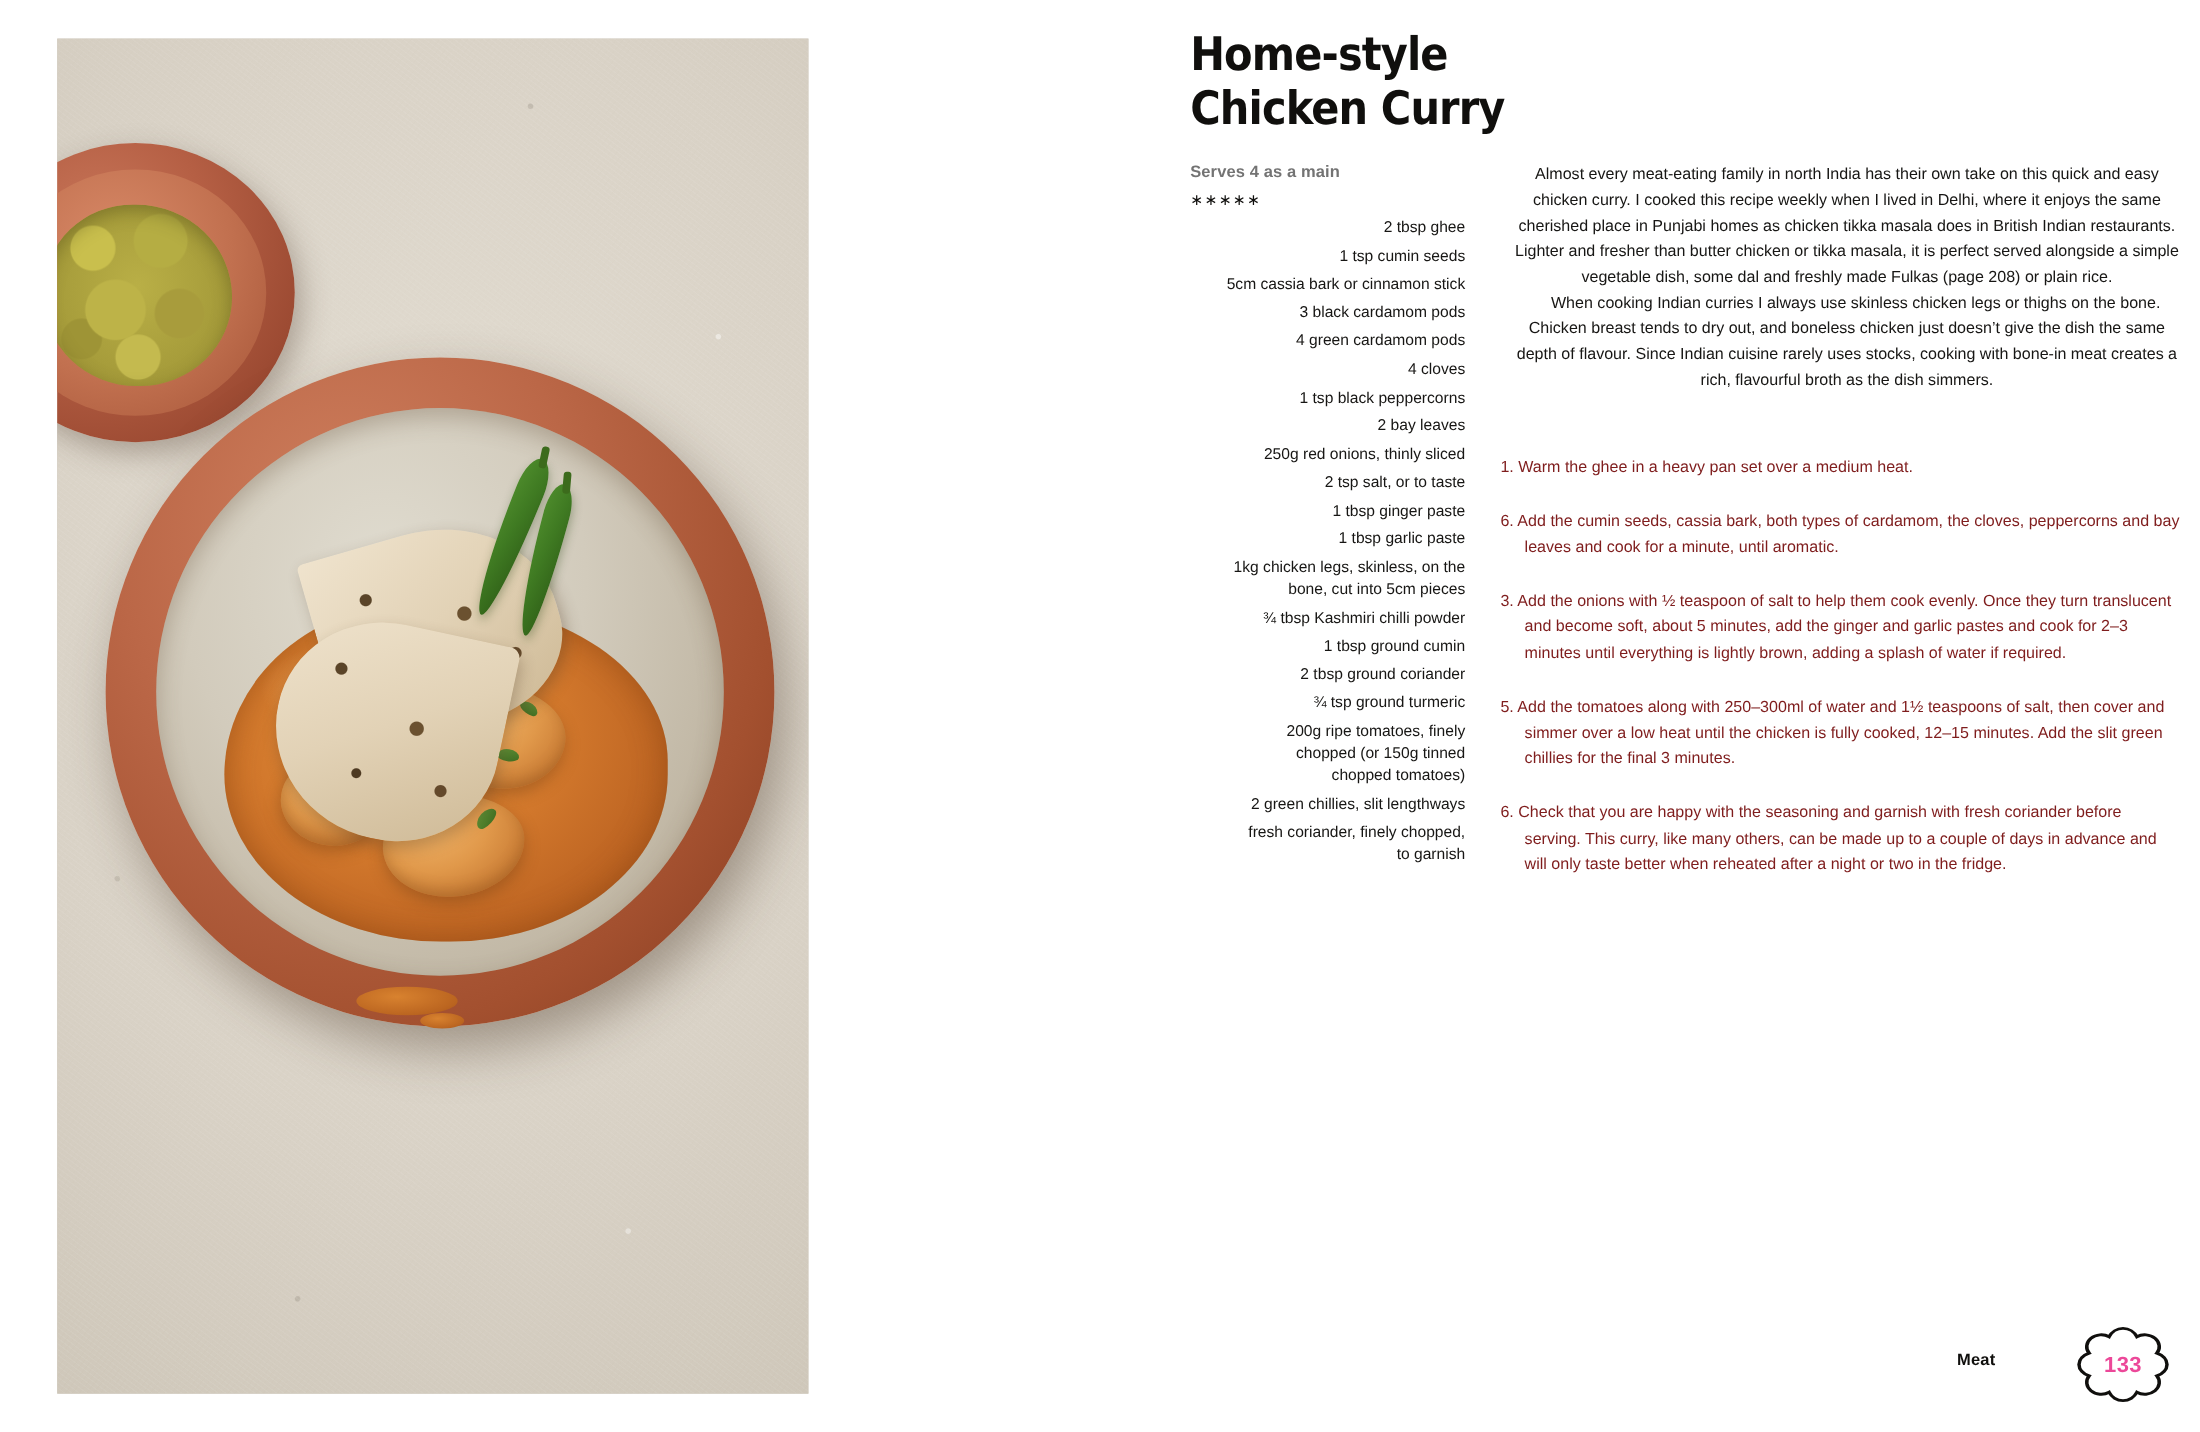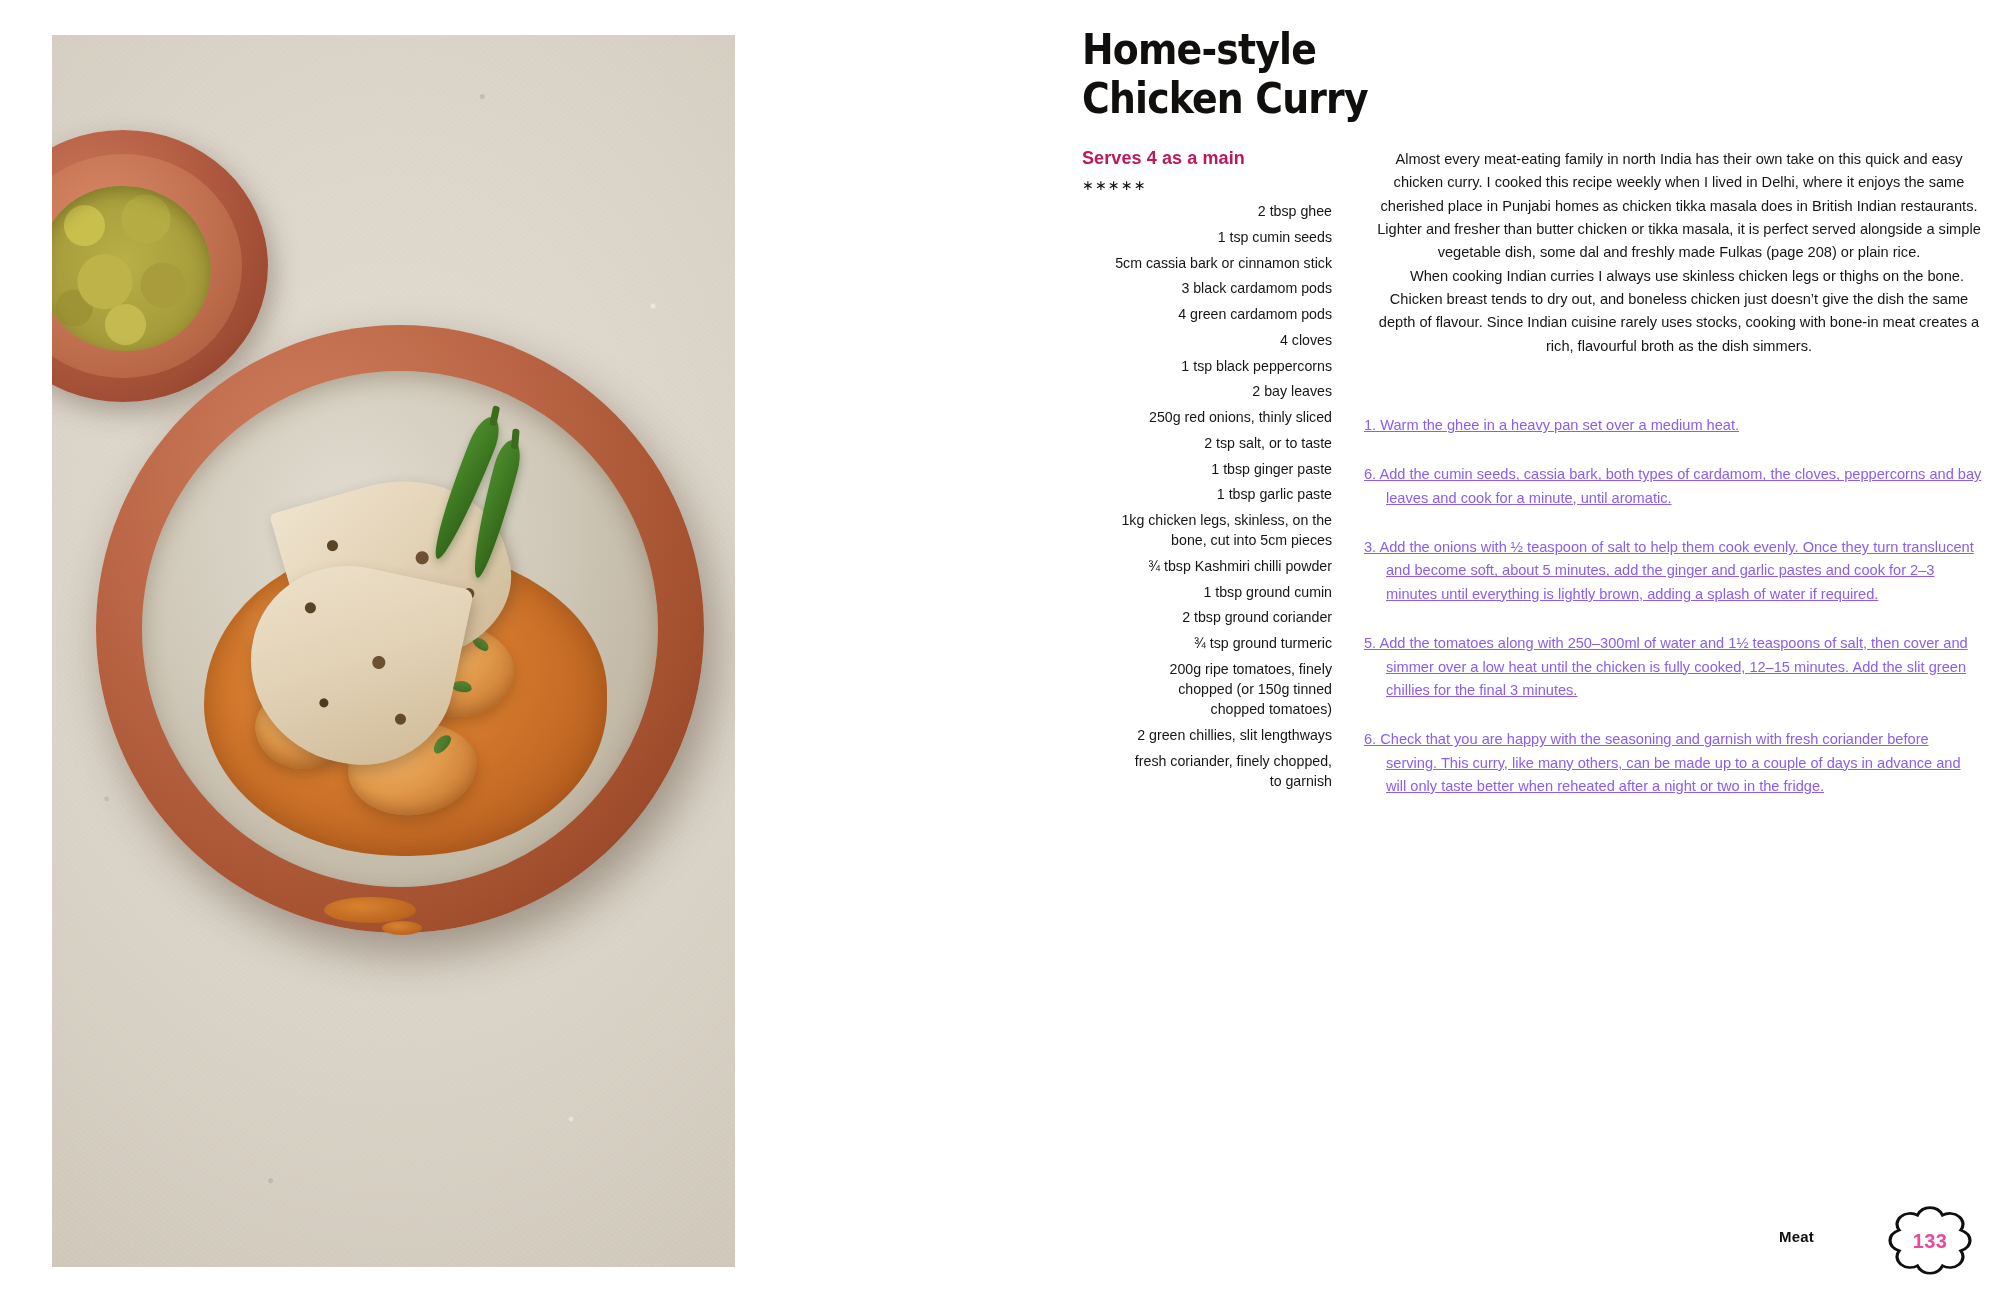--- a/index.html
+++ b/index.html
@@ -242,23 +242,23 @@
   }
 
   
   .ingredients-col {
     width: 250px;
     flex: 0 0 250px;
     padding-top: 8px;
   }
 
   .serves {
-    font-size: 18px;
+    font-size: 15px;
     font-weight: 700;
-    color: #be185d;
+    color: #737373;
     letter-spacing: 0.1px;
     margin-bottom: 9px;
   }
 
   .asterisks {
     font-size: 14px;
     letter-spacing: 1.2px;
     color: #100f0d;
     margin-bottom: 11px;
     line-height: 1;
@@ -298,25 +298,24 @@
     margin-left: 12px;
   }
   .intro p.indented { text-indent: 16px; }
 
   .method {
     margin-top: 56px;
   }
   .method .step {
     font-size: 14.6px;
     line-height: 1.60;
-    color: #8b5cf6;
+    color: #7f1d1d;
     margin-bottom: 26px;
     padding-left: 22px;
     text-indent: -22px;
-    text-decoration: underline;
   }
 
   
   .footer {
     position: absolute;
     left: 4px;
     right: 0;
     bottom: 36px;
     height: 56px;
   }

